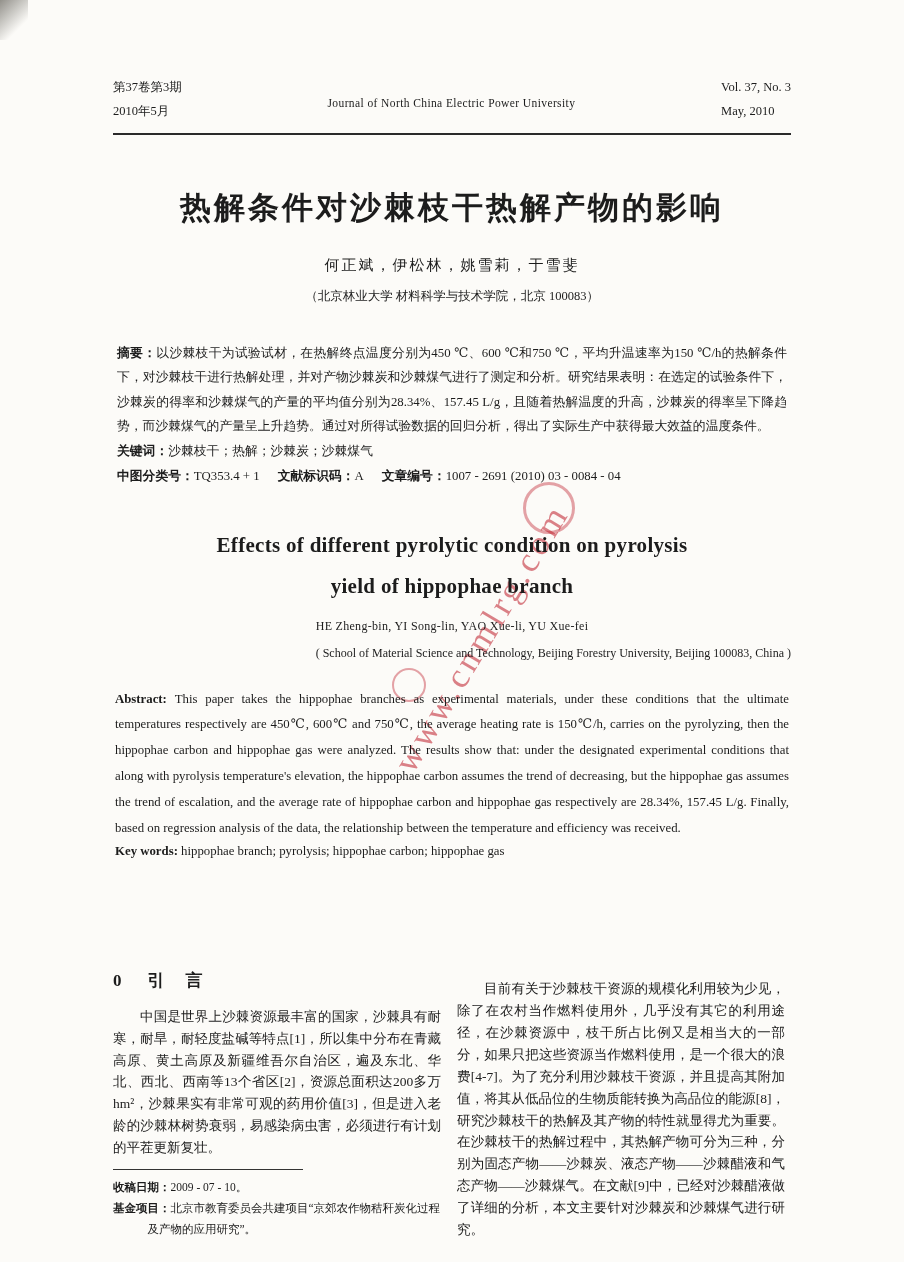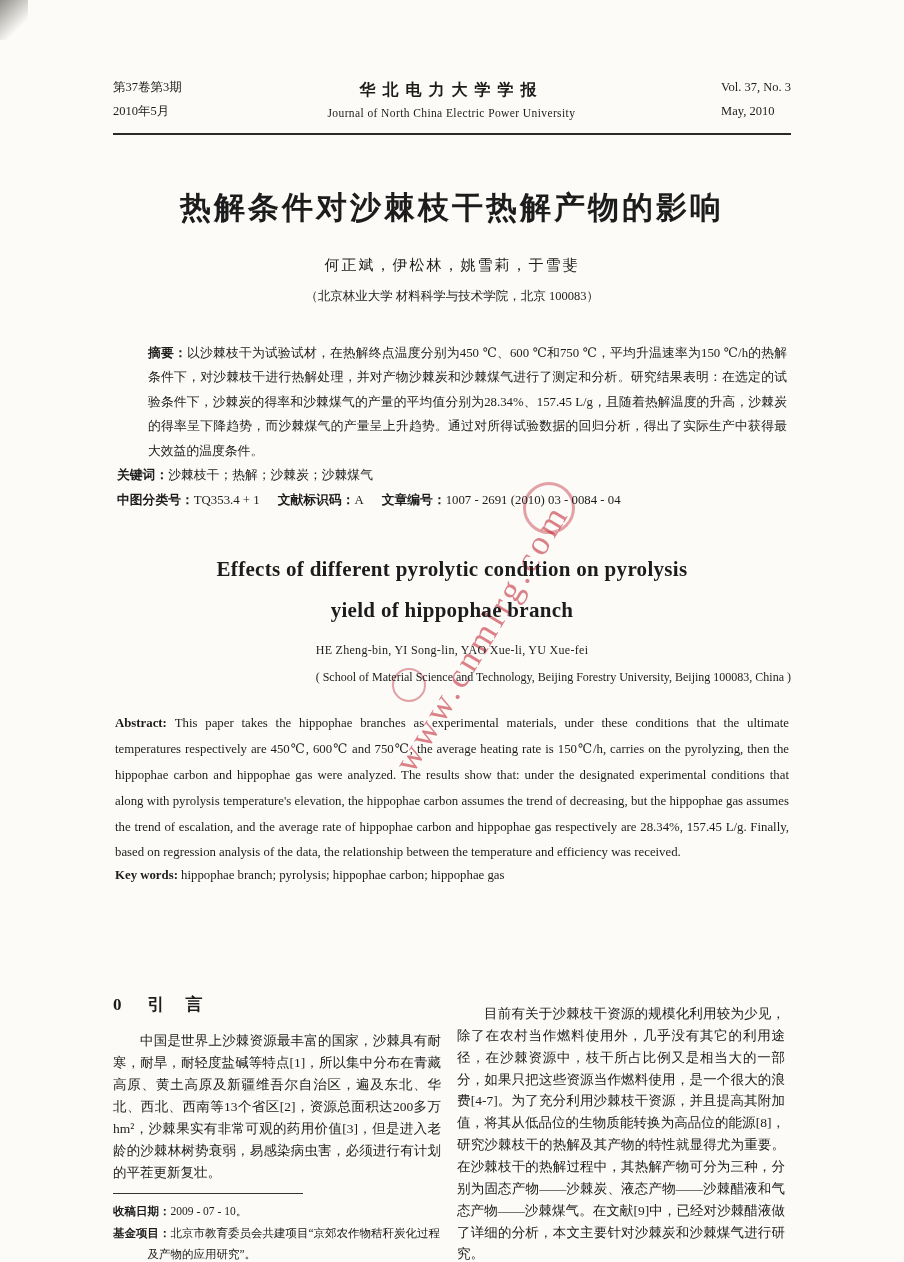--- a/index.html
+++ b/index.html
@@ -22,21 +22,21 @@
   .journal-cn { font-size:16px; font-weight:bold; letter-spacing:7px; }
   .journal-en { font-size:11.5px; margin-top:6px; letter-spacing:.4px; }
   .header-rule { border-top:2px solid #2a2a2a; margin-top:9px; }
 
   
   .title-cn { font-size:31px; font-weight:bold; text-align:center; letter-spacing:3px; margin-top:52px; }
   .authors-cn { font-size:15px; text-align:center; letter-spacing:2px; margin-top:27px; }
   .affiliation-cn { font-size:12.5px; text-align:center; margin-top:13px; }
 
   
-  .abstract-cn { margin-top:36px; font-size:12.8px; line-height:1.92; text-align:justify; padding:0 4px;margin-left:31px; }
+  .abstract-cn { margin-top:36px; font-size:12.8px; line-height:1.92; text-align:justify; padding:0 4px; }
   .keywords-cn { font-size:12.8px; margin-top:4px; padding:0 4px; }
   .class-line { font-size:12.8px; margin-top:8px; padding:0 4px; }
   .class-line .gap { margin-right:18px; }
   .b { font-weight:bold; }
 
   
   .title-en { text-align:center; font-size:21px; font-weight:bold; margin-top:40px; line-height:1.95; letter-spacing:.3px; }
   .title-en span { display:block; }
   .authors-en { text-align:center; font-size:12px; margin-top:12px; letter-spacing:.3px; }
   .affiliation-en { text-align:right; font-size:12px; margin-top:12px; }
@@ -81,21 +81,20 @@
   <div class="watermark-ring small"></div>
 
   <div class="content">
 
     <div class="journal-header">
       <div class="hdr-left">
         <div>第37卷第3期</div>
         <div>2010年5月</div>
       </div>
       <div class="hdr-center">
-        <div class="journal-cn">华北电力大学学报</div>
         <div class="journal-en">Journal of North China Electric Power University</div>
       </div>
       <div class="hdr-right">
         <div>Vol. 37, No. 3</div>
         <div>May, 2010</div>
       </div>
     </div>
     <div class="header-rule"></div>
 
     <h1 class="title-cn">热解条件对沙棘枝干热解产物的影响</h1>

